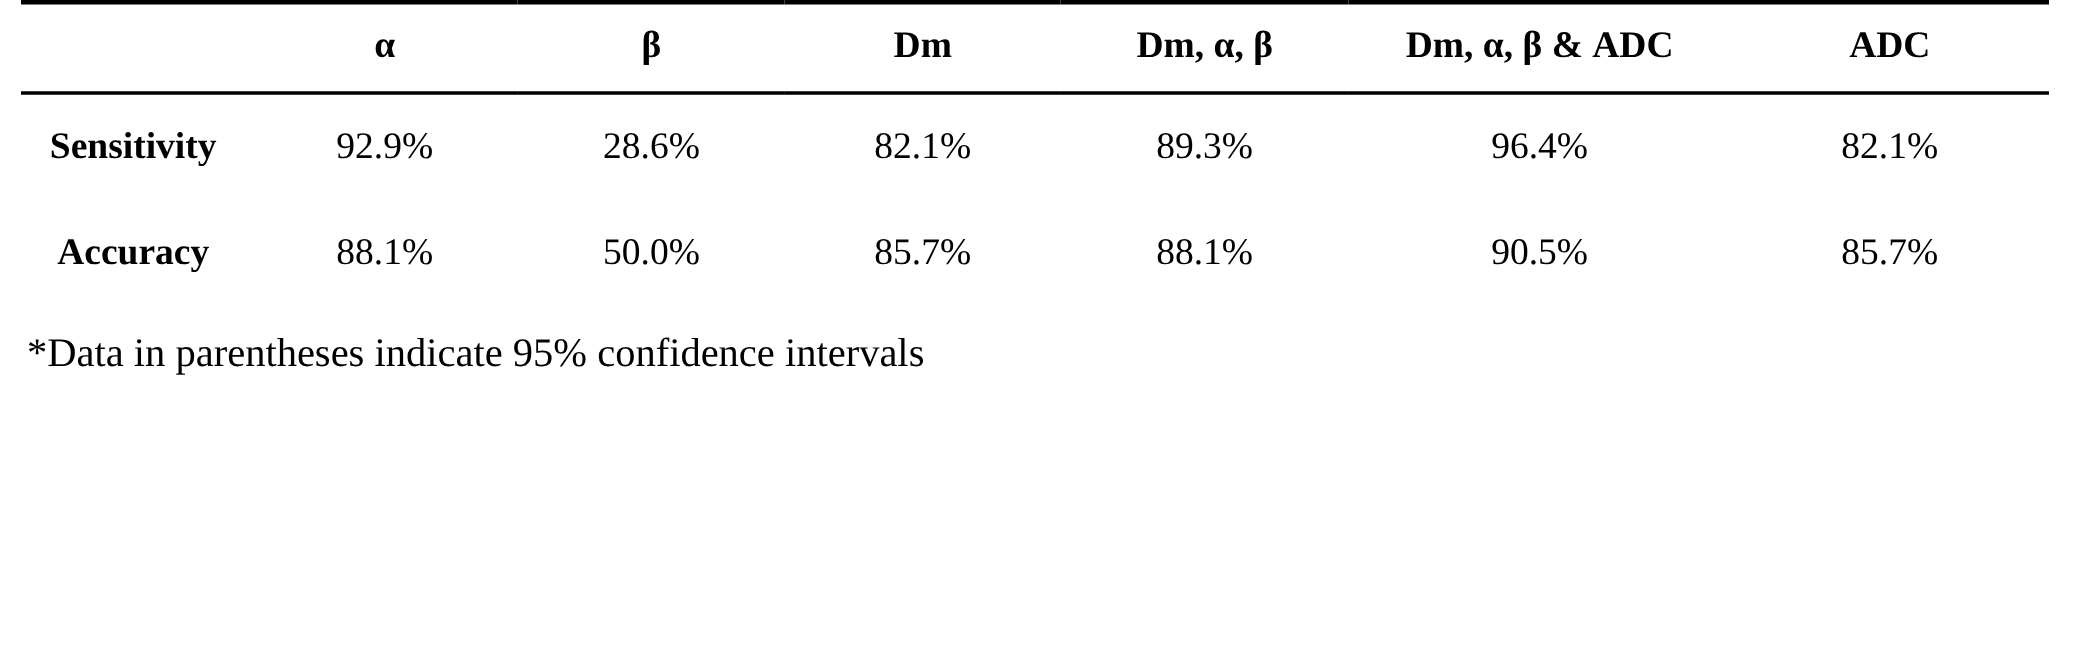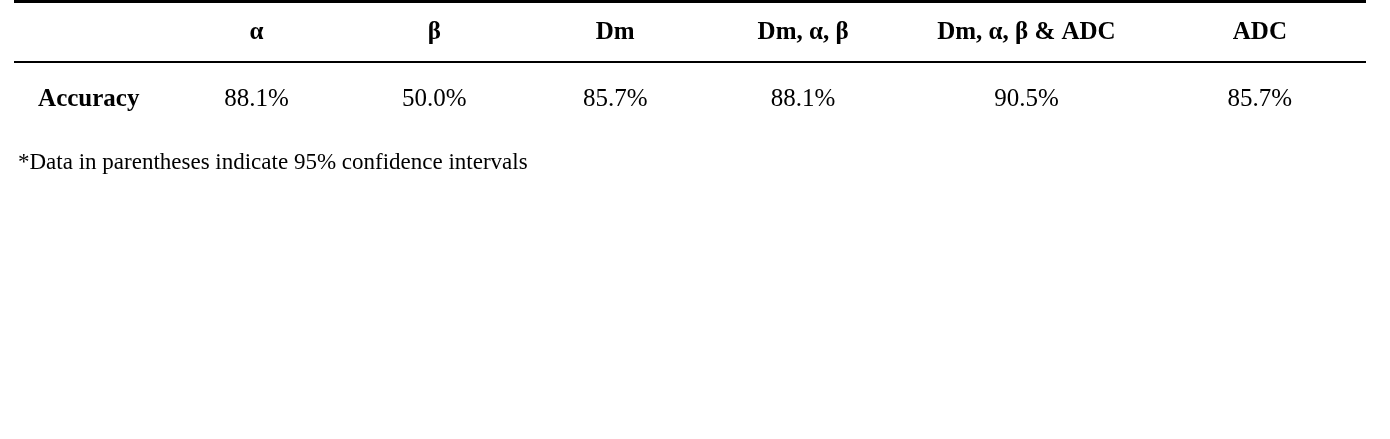--- a/index.html
+++ b/index.html
@@ -60,21 +60,21 @@
     vertical-align: middle;
     white-space: nowrap;
   }
   table.stats tbody td.rowlabel {
     font-weight: bold;
     text-align: center;
     padding-left: 0;
   }
   .footnote {
     margin: 14px 0 0 18px;
-    font-size: 23px;
+    font-size: 27px;
     line-height: 1.2;
   }
 </style>
 </head>
 <body>
 
 <div class="sheet">
 
   <table class="stats">
     <colgroup>
@@ -92,20 +92,29 @@
         <th>α</th>
         <th>β</th>
         <th>Dm</th>
         <th>Dm, α, β</th>
         <th>Dm, α, β &amp; ADC</th>
         <th>ADC</th>
       </tr>
     </thead>
     <tbody>
       <tr>
+        <td class="rowlabel">Sensitivity</td>
+        <td>92.9%</td>
+        <td>28.6%</td>
+        <td>82.1%</td>
+        <td>89.3%</td>
+        <td>96.4%</td>
+        <td>82.1%</td>
+      </tr>
+      <tr>
         <td class="rowlabel">Accuracy</td>
         <td>88.1%</td>
         <td>50.0%</td>
         <td>85.7%</td>
         <td>88.1%</td>
         <td>90.5%</td>
         <td>85.7%</td>
       </tr>
     </tbody>
   </table>

